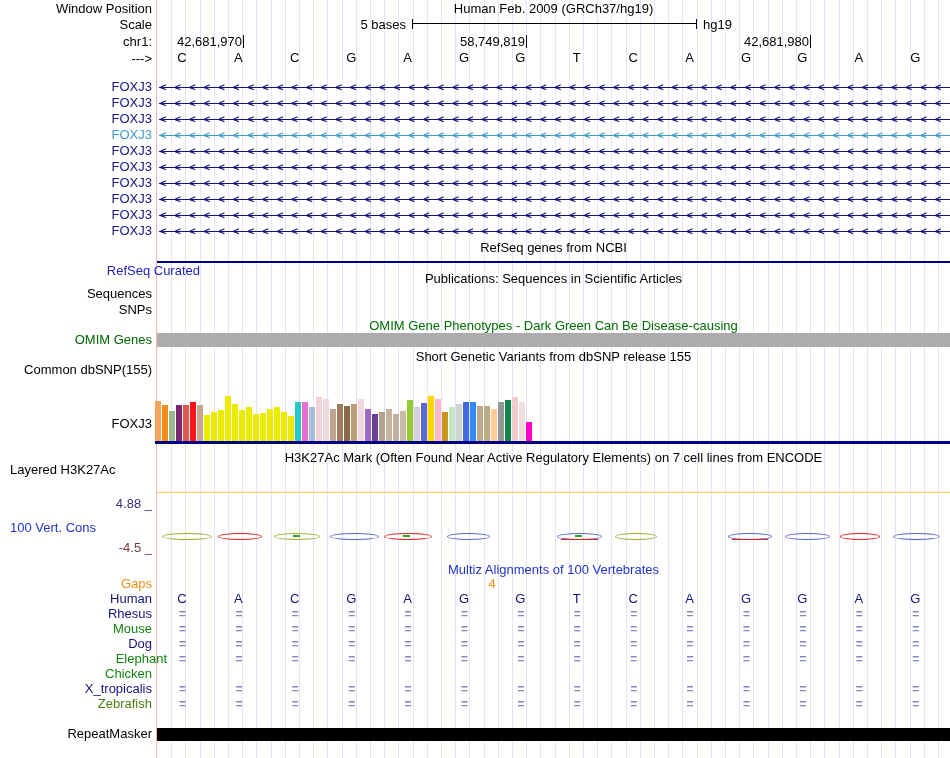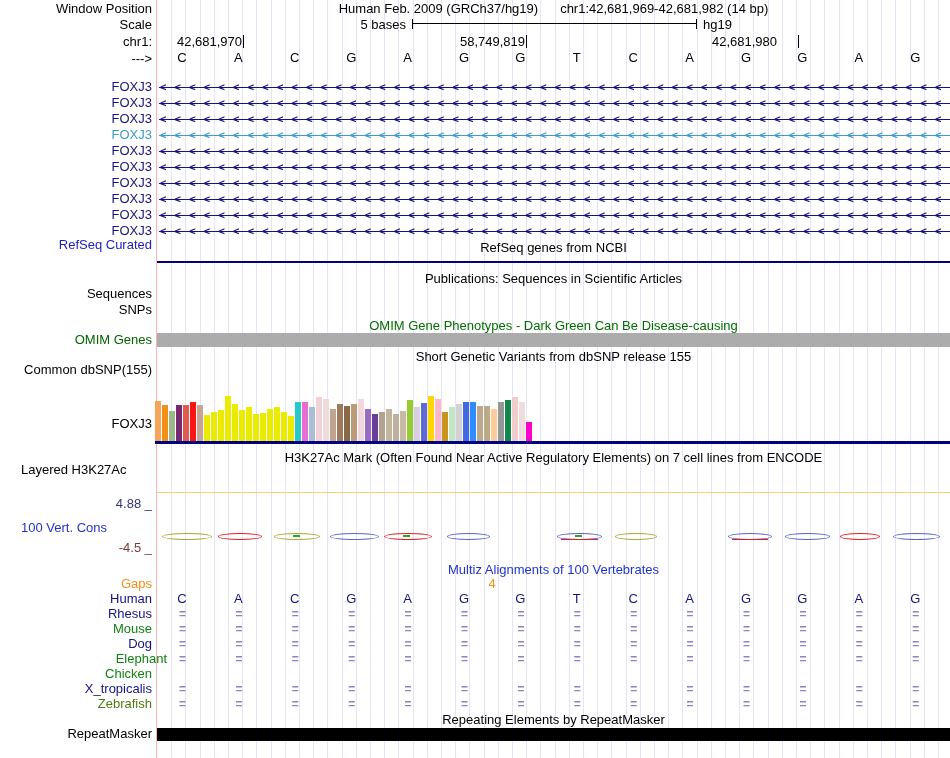--- a/index.html
+++ b/index.html
@@ -9,21 +9,21 @@
   }
   
   #grid{
     position:absolute;left:156px;top:0;width:794px;height:758px;
     background:repeating-linear-gradient(to right,transparent 0 13.2px,#E4E4F6 13.2px 14.2px);
     background-position:2px 0;
   }
   #edge-line{position:absolute;left:156px;top:0;width:1px;height:758px;background:#FFB4B4;}
   .t-label{position:absolute;left:0;width:152px;text-align:right;white-space:nowrap;}
   .t-title{position:absolute;left:157px;width:793px;text-align:center;white-space:nowrap;}
-  .left-align{left:21px;width:auto;text-align:left;}
+  .left-align{left:10px;width:auto;text-align:left;}
   
   #row-winpos{top:2px;}
   #hdr-center{position:absolute;left:157px;top:2px;width:793px;display:flex;justify-content:center;gap:22px;white-space:nowrap;}
   #row-scale-label{top:18px;}
   #scale-value{position:absolute;top:18px;right:544px;}
   #scale-bar{position:absolute;left:412px;top:19px;width:283px;height:10px;
     border-left:1px solid #000;border-right:1px solid #000;
     background:linear-gradient(to bottom,transparent 4px,#000 4px,#000 5px,transparent 5px);}
   #genome-label{position:absolute;left:703px;top:18px;}
   #row-chrom-label{top:35px;}
@@ -35,21 +35,21 @@
   .base-letter{position:absolute;width:56px;text-align:center;}
   
   #title-gencode{top:66px;}
   .gene-row{position:absolute;left:0;width:950px;height:15px;}
   .gene-label{position:absolute;left:0;width:152px;text-align:right;}
   .gene-line{position:absolute;left:159px;right:0;top:7px;height:1px;}
   .gene-arrows{position:absolute;left:160px;right:0;top:0;height:15px;overflow:hidden;
     font-size:11px;line-height:15px;letter-spacing:8.2px;white-space:nowrap;font-weight:bold;}
   
   #title-refseq{top:241px;}
-  #lbl-refseq{top:238px;}
+  #lbl-refseq{top:264px;padding-left:48px;}
   #refseq-line{position:absolute;left:157px;top:261px;width:793px;height:2px;background:#000080;}
   #title-pubs{top:272px;}
   #lbl-sequences{top:287px;}
   #lbl-snps{top:303px;}
   #title-omim{top:319px;}
   #omim-bar{position:absolute;left:157px;top:333px;width:793px;height:14px;background:#ACACAC;}
   #lbl-omim{top:333px;}
   #title-dbsnp{top:350px;}
   #lbl-dbsnp{top:363px;}
   
@@ -86,37 +86,36 @@
 </head>
 <body>
 
 <div id="browser">
   <div id="grid"></div>
   <div id="edge-line"></div>
 
   <div class="t-label" id="row-winpos">Window Position</div>
   <div id="hdr-center">
     <span>Human Feb. 2009 (GRCh37/hg19)</span>
-    <span>chr1:42,681,969-42,681,982 (14 bp)</span>
   </div>
   <div class="t-label" id="row-scale-label">Scale</div>
   <span id="scale-value">5 bases</span>
   <div id="scale-bar"></div>
   <span id="genome-label">hg19</span>
   <div class="t-label" id="row-chrom-label">chr1:</div>
   <div id="coords-row">
       <div class="coord" style="right: 678px;">
         <span class="coord-text">42,681,970</span>
         <div class="coord-tick"></div>
       </div>
       <div class="coord" style="right: 395px;">
         <span class="coord-text">58,749,819</span>
         <div class="coord-tick"></div>
       </div>
-      <div class="coord" style="right: 123px; gap: 20px;">
+      <div class="coord" style="right: 111px;">
         <span class="coord-text">42,681,980</span>
         <div class="coord-tick"></div>
       </div>
     </div>
   <div class="t-label" id="row-strand-label">---&gt;</div>
   <div id="bases-row">
       <span class="base-letter" style="left: 154px;">C</span>
       <span class="base-letter" style="left: 210.4px;">A</span>
       <span class="base-letter" style="left: 266.8px;">C</span>
       <span class="base-letter" style="left: 323.2px;">G</span>
@@ -411,16 +410,15 @@
         <span class="align-mark" style="left: 548.8px; color: rgb(135, 135, 195);">=</span>
         <span class="align-mark" style="left: 605.2px; color: rgb(135, 135, 195);">=</span>
         <span class="align-mark" style="left: 661.6px; color: rgb(135, 135, 195);">=</span>
         <span class="align-mark" style="left: 718px; color: rgb(135, 135, 195);">=</span>
         <span class="align-mark" style="left: 774.4px; color: rgb(135, 135, 195);">=</span>
         <span class="align-mark" style="left: 830.8px; color: rgb(135, 135, 195);">=</span>
         <span class="align-mark" style="left: 887.2px; color: rgb(135, 135, 195);">=</span>
       </div>
     </div>
 
-  <div class="t-title" id="title-rm">Repeating Elements by RepeatMasker</div>
   <div class="t-label" id="lbl-rm">RepeatMasker</div>
   <div id="rm-bar" style="background: rgb(0, 0, 0);"></div>
 </div>
 
 </body></html>

